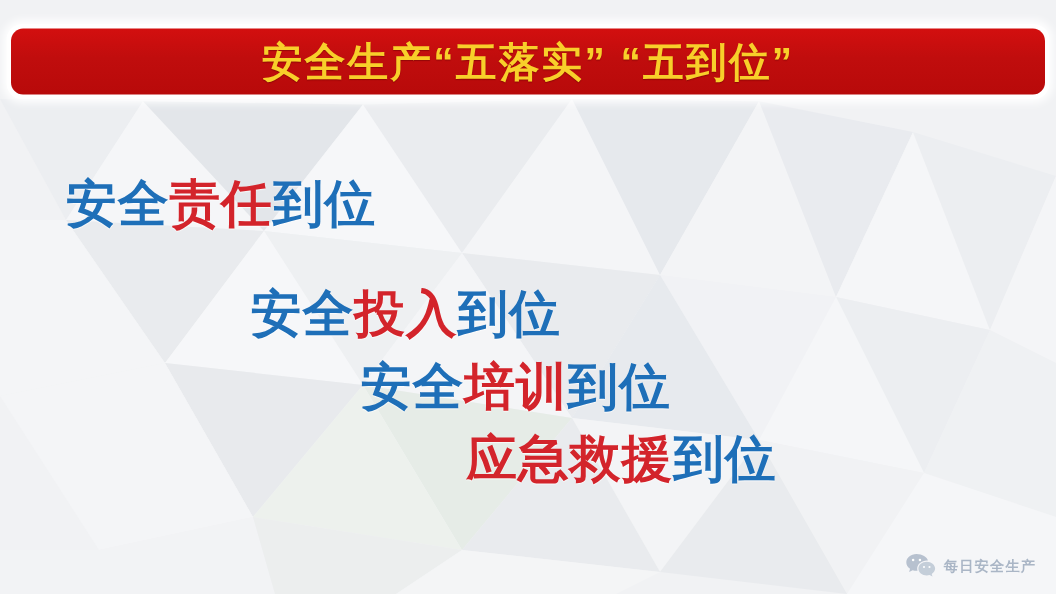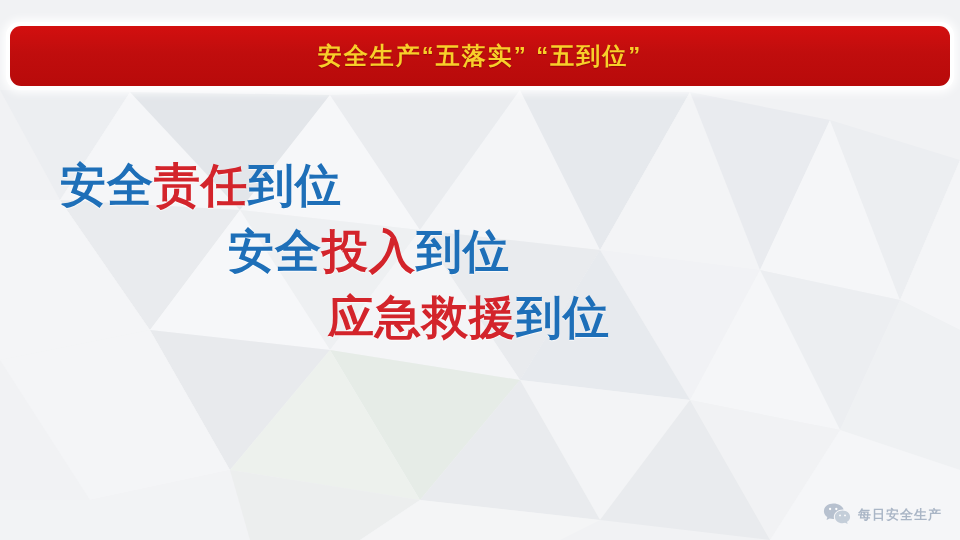--- a/index.html
+++ b/index.html
@@ -54,21 +54,21 @@
     border-radius: 11px;
     background: linear-gradient(180deg,#d30f0f 0%, #c00d0d 45%, #b80a0a 100%);
     display: flex;
     align-items: center;
     justify-content: center;
     overflow: hidden;
   }
 
   #title-text {
     color: #f8cf2a;
-    font-size: 24px;
+    font-size: 37px;
     font-weight: bold;
     letter-spacing: 2px;
     line-height: 1;
     white-space: nowrap;
     text-shadow: 0 1px 1px rgba(90,0,0,0.45);
   }
 
   
   #slogan-list {
     position: absolute;
@@ -84,21 +84,21 @@
     white-space: nowrap;
     letter-spacing: 1px;
     text-shadow: 0 1px 1px rgba(255,255,255,0.75);
   }
 
   .seg-blue { color: #1e6fb8; }
   .seg-red  { color: #d3242b; }
 
   
   .slogan-line:nth-child(1) { padding-left: 60px; }
-  .slogan-line:nth-child(2) { padding-left: 228px; }
+  .slogan-line:nth-child(2) { padding-left: 228px; margin-top: 34px; }
   .slogan-line:nth-child(3) { padding-left: 328px; }
   .slogan-line:nth-child(4) { padding-left: 424px; }
   .slogan-line:nth-child(5) { padding-left: 520px; }
 
   
   #watermark {
     position: absolute;
     right: 18px;
     bottom: 14px;
     display: flex;
@@ -171,20 +171,23 @@
   <div id="slogan-list">
 
     <div class="slogan-line">
       <span class="seg-blue">安全</span><span class="seg-red">责任</span><span class="seg-blue">到位</span>
     </div>
 
     <div class="slogan-line">
       <span class="seg-blue">安全</span><span class="seg-red">投入</span><span class="seg-blue">到位</span>
     </div>
 
+    <div class="slogan-line">
+      <span class="seg-blue">安全</span><span class="seg-red">培训</span><span class="seg-blue">到位</span>
+    </div>
 
 
     <div class="slogan-line">
       <span class="seg-blue"></span><span class="seg-red">应急救援</span><span class="seg-blue">到位</span>
     </div>
 
   </div>
 
   <div id="watermark">
     <svg id="wechat-icon" width="28" height="24" viewBox="0 0 28 24">

